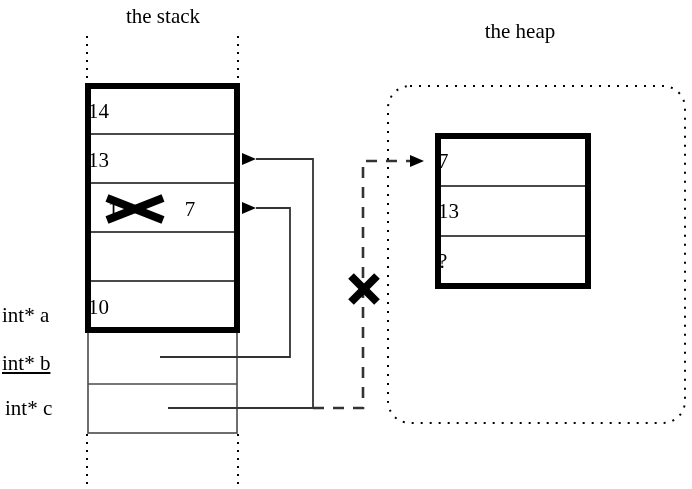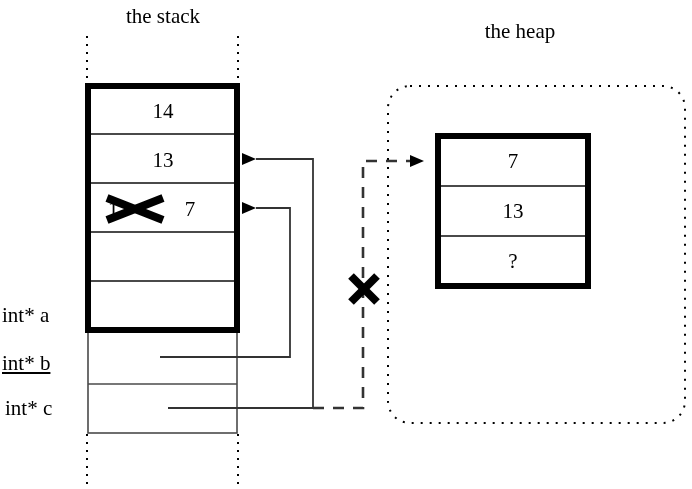--- a/index.html
+++ b/index.html
@@ -24,21 +24,21 @@
     position: absolute;
     font-size: 21px;
     color: #000;
     text-align: center;
     white-space: nowrap;
   }
   .cell-value {
     position: absolute;
     font-size: 21px;
     color: #000;
-    text-align: center;
+    text-align: left;
     white-space: nowrap;
   }
   .side-label {
     position: absolute;
     font-size: 21px;
     color: #000;
     white-space: nowrap;
     text-align: right;
   }
 </style>
@@ -115,20 +115,21 @@
   <div class="title" style="left:445px; top:19px; width:150px;">the heap</div>
 
   <div class="cell-value" style="left:88px; top:99px; width:150px;">14</div>
 
   <div class="cell-value" style="left:88px; top:148px; width:150px;">13</div>
 
   <div class="cell-value" style="left:108px; top:197px; width:60px; text-align:left;">12</div>
   <div class="cell-value" style="left:168px; top:197px; width:44px; text-align:center;">7</div>
 
 
+  <div class="cell-value" style="left:88px; top:295px; width:150px;">10</div>
 
   <div class="side-label" style="left:2px; top:303px;">int* a</div>
   <div class="side-label" style="left:2px; top:351px;text-decoration:underline;">int* b</div>
   <div class="side-label" style="left:5px; top:396px;">int* c</div>
 
   <div class="cell-value" style="left:438px; top:149px; width:150px;">7</div>
   <div class="cell-value" style="left:438px; top:199px; width:150px;">13</div>
   <div class="cell-value" style="left:438px; top:249px; width:150px;">?</div>
 
 </div>

